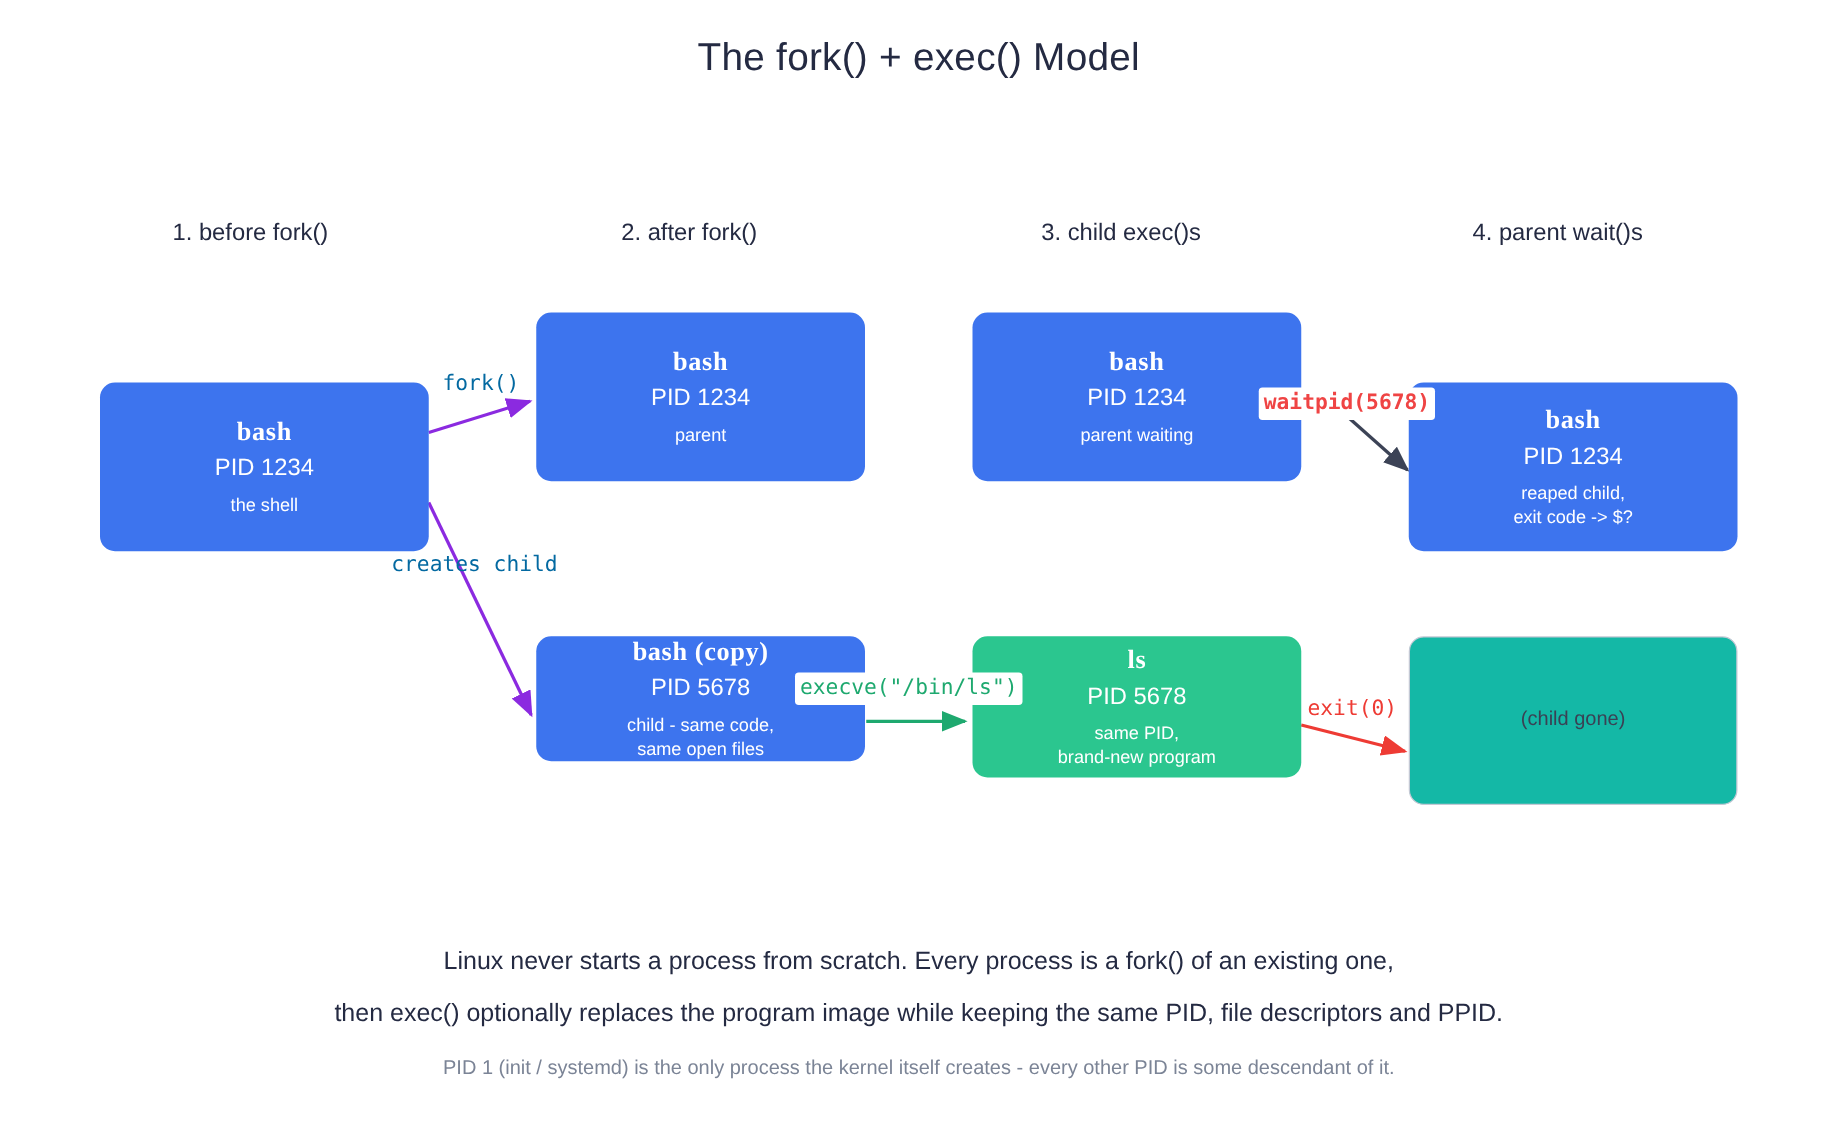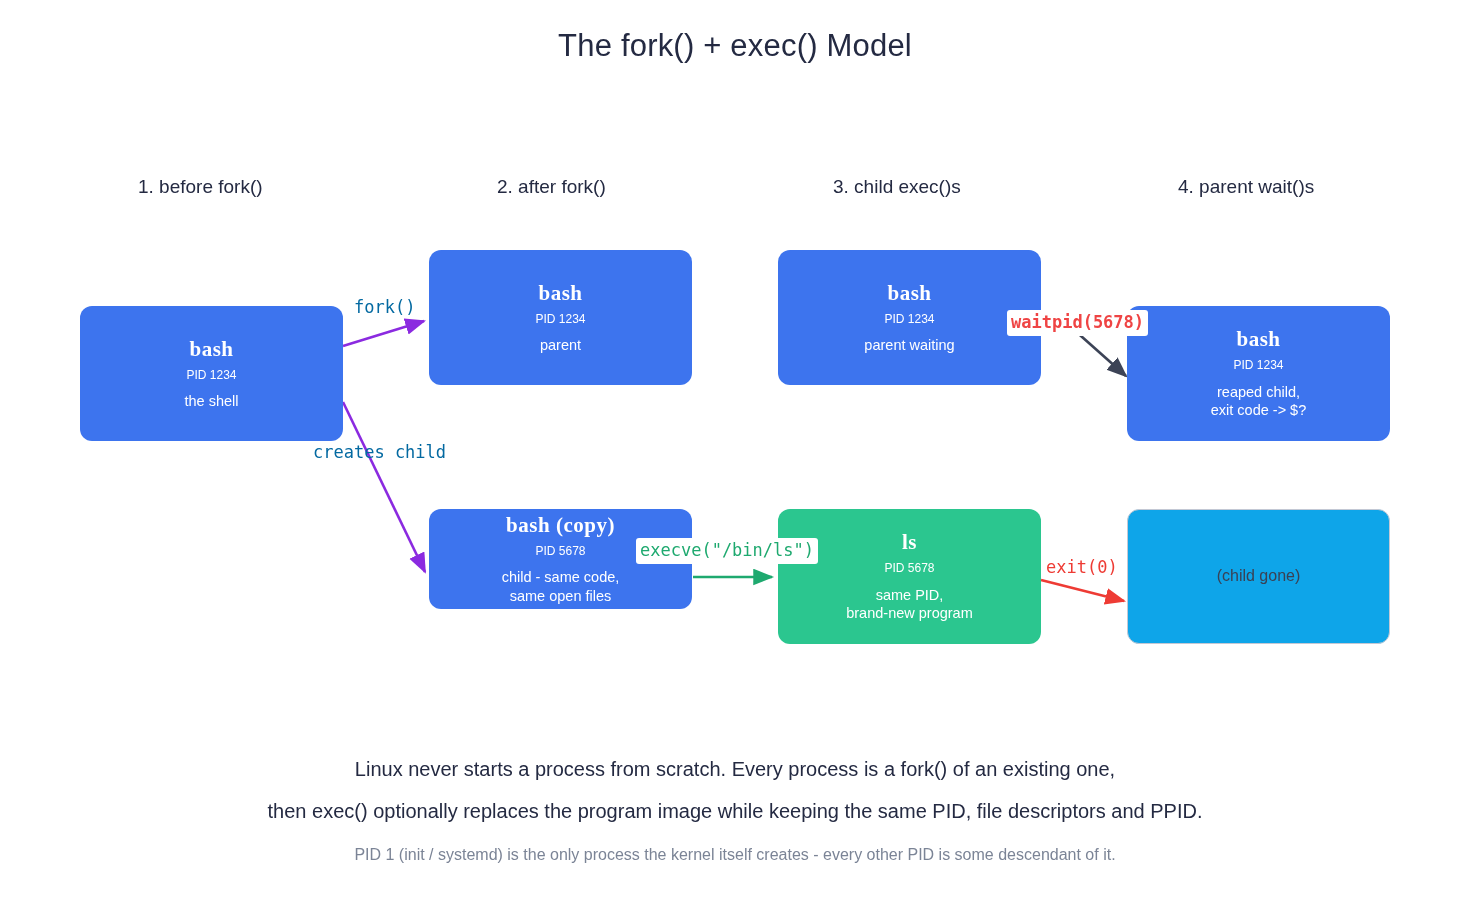--- a/index.html
+++ b/index.html
@@ -54,35 +54,35 @@
     display: flex;
     flex-direction: column;
     align-items: center;
     justify-content: center;
     text-align: center;
     padding: 6px 10px;
   }
   .node.blue  { background: #3d74ee; }
   .node.green { background: #2bc68f; }
   .node.ghost {
-    background: #0ea5e9;
+    background: #14b8a6;
     border: 1.6px solid #c3c8d4;
   }
 
   .node .n-name {
     font-family: Liberation Serif, serif;
     font-weight: bold;
     font-size: 21px;
     color: #ffffff;
     line-height: 1.15;
     letter-spacing: 0.5px;
     white-space: nowrap;
   }
   .node .n-pid {
-    font-size: 12px;
+    font-size: 19px;
     color: #ffffff;
     margin-top: 8px;
     line-height: 1.1;
     white-space: nowrap;
     text-align: center;
   }
   .node .n-note {
     font-size: 14.5px;
     color: #ffffff;
     margin-top: 10px;
@@ -196,21 +196,21 @@
     <div class="n-note">child - same code,
 same open files</div>
   </div>
 
   <div class="node blue" style="left:778px; top:250px; width:263px; height:135px;">
     <div class="n-name">bash</div>
     <div class="n-pid">PID 1234</div>
     <div class="n-note">parent waiting</div>
   </div>
 
-  <div class="node green" style="left:778px; top:509px; width:263px; height:135px;">
+  <div class="node green" style="left:778px; top:509px; width:263px; height:113px;">
     <div class="n-name">ls</div>
     <div class="n-pid">PID 5678</div>
     <div class="n-note">same PID,
 brand-new program</div>
   </div>
 
   <div class="node blue" style="left:1127px; top:306px; width:263px; height:135px;">
     <div class="n-name">bash</div>
     <div class="n-pid">PID 1234</div>
     <div class="n-note">reaped child,

